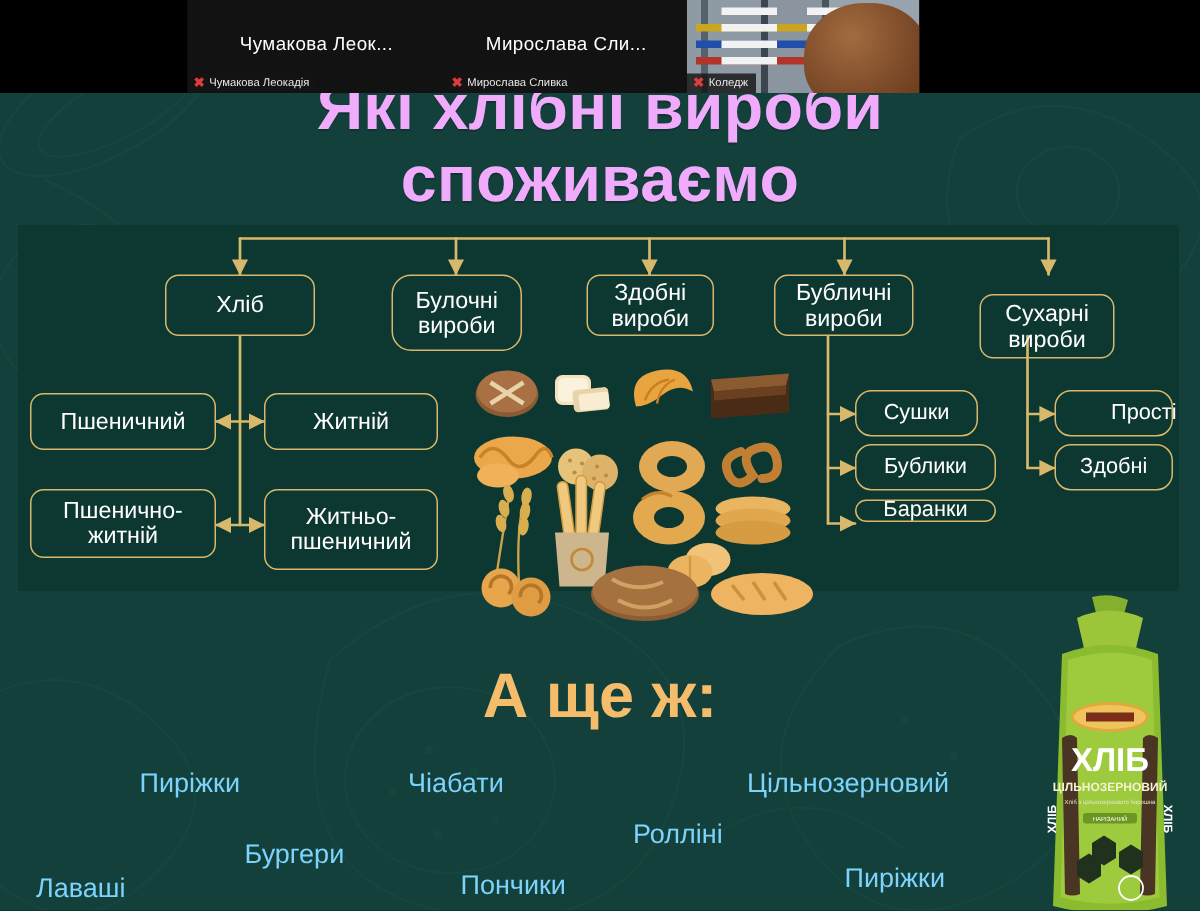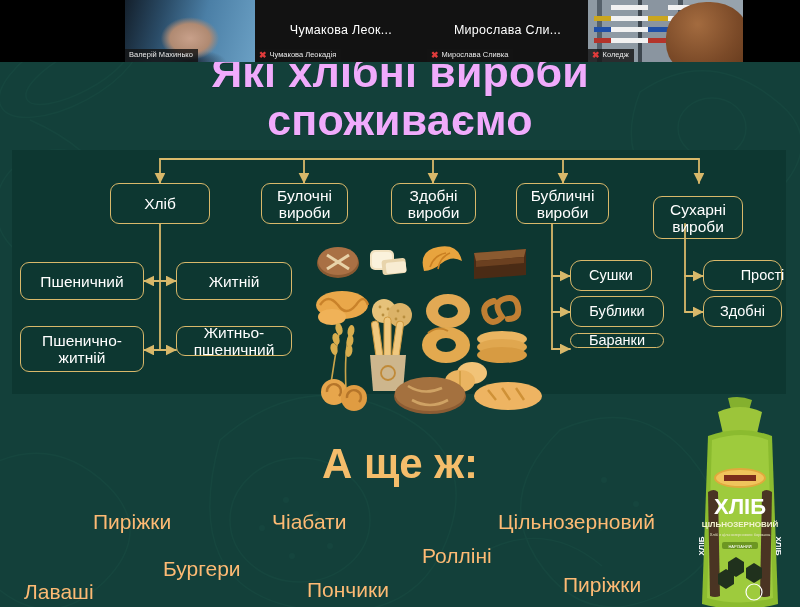--- a/index.html
+++ b/index.html
@@ -160,22 +160,22 @@
     color: #f5bd6b;
     font-size: 42px;
     font-weight: 700;
     line-height: 46px;
     z-index: 10;
   }
 
   
   .word {
     position: absolute;
-    color: #fdba74;
-    font-size: 21px;
+    color: #7dd3fc;
+    font-size: 18px;
     line-height: 24px;
     white-space: nowrap;
     z-index: 10;
   }
 
   
   .package { position: absolute; z-index: 20; }
 </style>
 </head>
 <body>
@@ -213,26 +213,20 @@
           <circle cx="636" cy="504" r="3"></circle>
         <circle cx="600" cy="528" r="3"></circle>
       </g>
     </svg>
   </div>
 
   <div class="vc-strip">
 
     <div class="vc-tile spacer" style="width:125px"></div>
 
-    <div class="vc-tile active" style="width:130px">
-      <div class="cam-a"></div>
-      <div class="vc-name">
-        <span>Валерій Махинько</span>
-      </div>
-    </div>
 
     <div class="vc-tile" style="width:172px;background:#121212">
       <div class="vc-center-name">Чумакова  Леок...</div>
       <div class="vc-name">
         <span class="mic-off">✖</span>
         <span>Чумакова Леокадія</span>
       </div>
     </div>
 
     <div class="vc-tile" style="width:161px;background:#121212">
@@ -428,21 +422,21 @@
           <ellipse cx="196" cy="24" rx="34" ry="14" fill="#eeb462"></ellipse>
           <path d="M176 18 l8 10 M190 16 l8 12 M204 16 l8 12" stroke="#cf9137" stroke-width="2.4" fill="none"></path>
         </g>
       </svg>
     </div>
 
     <div class="dbox" style="left:98px;  top:33px; width:100px; height:41px;">
       <span>Хліб</span>
     </div>
 
-    <div class="dbox" style="left:249px; top:33px; width:87px; height:41px;">
+    <div class="dbox" style="left:249px; top:33px; width:87px; height:51px;border-radius:13px;">
       <span style="white-space:pre-line">Булочні
 вироби</span>
     </div>
 
     <div class="dbox" style="left:379px; top:33px; width:85px; height:41px;">
       <span style="white-space:pre-line">Здобні
 вироби</span>
     </div>
 
     <div class="dbox" style="left:504px; top:33px; width:93px; height:41px;">
@@ -461,21 +455,21 @@
 
     <div class="dbox" style="left:164px; top:112px; width:116px; height:38px;">
       <span>Житній</span>
     </div>
 
     <div class="dbox" style="left:8px;  top:176px; width:124px; height:46px;">
       <span style="white-space:pre-line">Пшенично-
 житній</span>
     </div>
 
-    <div class="dbox" style="left:164px; top:176px; width:116px; height:30px;">
+    <div class="dbox" style="left:164px; top:176px; width:116px; height:54px;">
       <span style="white-space:pre-line">Житньо-
 пшеничний</span>
     </div>
 
     <div class="dbox small" style="left:558px; top:110px; width:82px; height:31px;">
       <span>Сушки</span>
     </div>
 
     <div class="dbox small" style="left:558px; top:146px; width:94px; height:31px;justify-content:center;">
       <span>Бублики</span>

